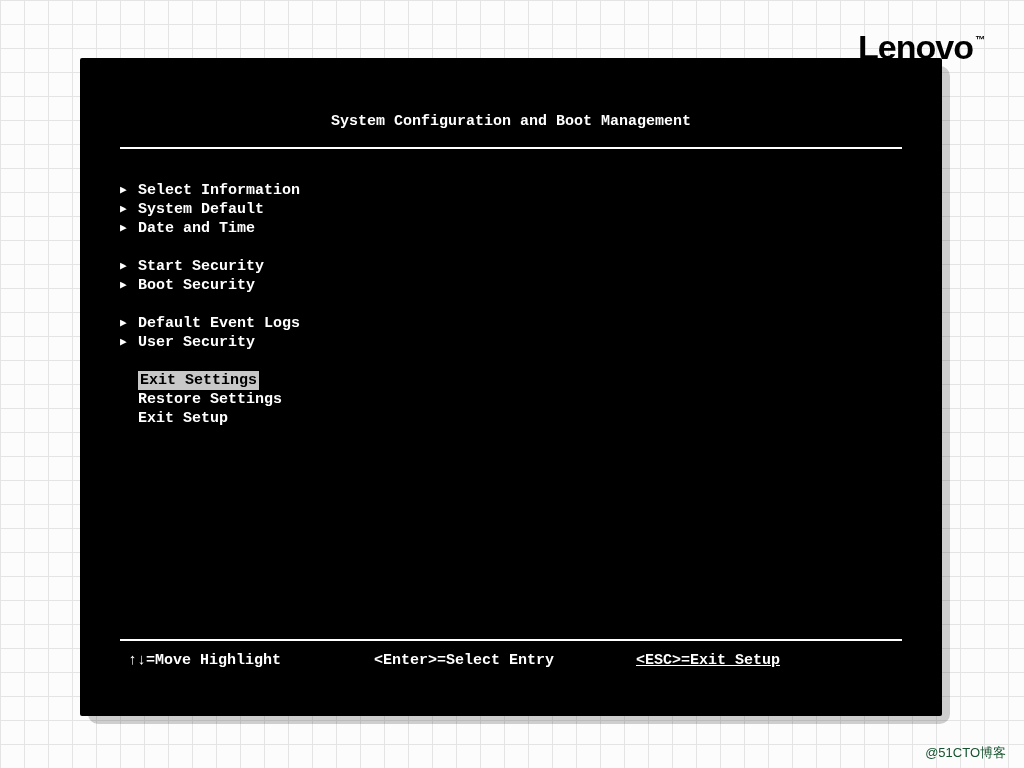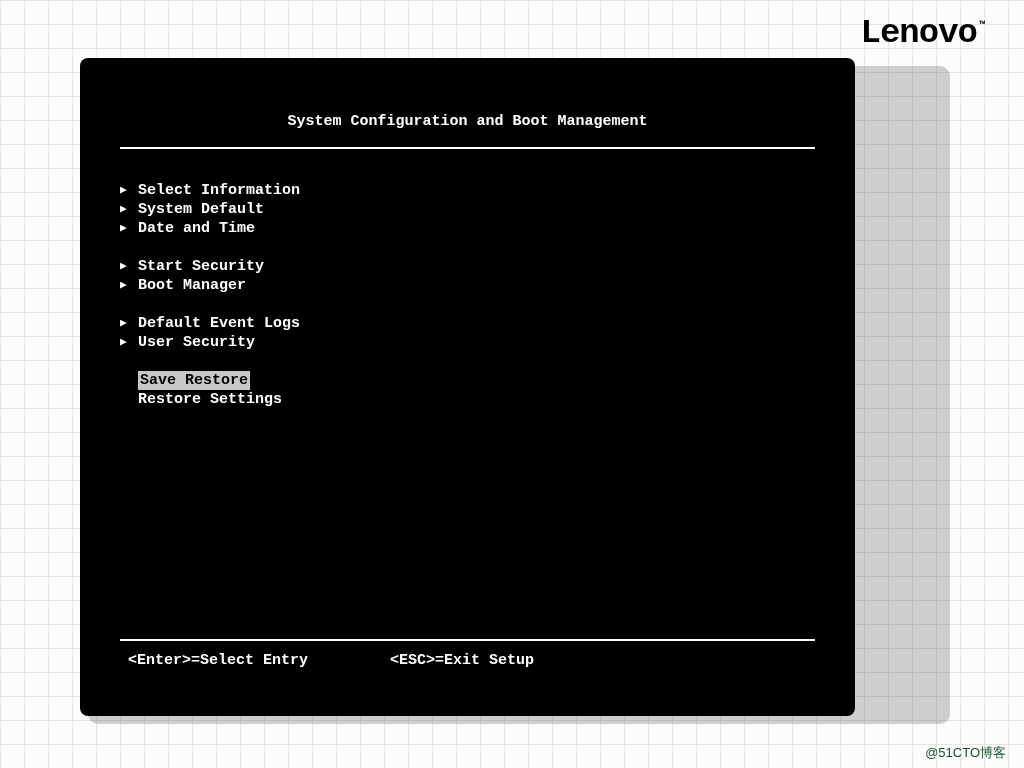--- a/index.html
+++ b/index.html
@@ -24,23 +24,23 @@
       100% 24px,
       48px 48px,
       48px 48px;
     background-position:
       0 0,
       0 0,
       24px 24px;
   }
   .brand {
     position: absolute;
-    top: 14px;
+    top: 28px;
     right: 42px;
-    font-family: Liberation Mono, monospace;
+    font-family: Liberation Sans, sans-serif;
     font-weight: 900;
     font-size: 34px;
     letter-spacing: -1px;
     color: #000;
     text-align: right;
   }
   .brand .tm {
     font-size: 10px;
     vertical-align: top;
     position: relative;
@@ -63,24 +63,24 @@
     top: 66px;
     width: 862px;
     height: 658px;
     background: rgba(0,0,0,0.18);
     border-radius: 10px;
   }
   .panel {
     position: absolute;
     left: 80px;
     top: 58px;
-    width: 775px;
+    width: 862px;
     height: 658px;
     background: #000;
-    border-radius: 8px;
+    border-radius: 2px;
     color: #fff;
     font-size: 15px;
     line-height: 19px;
     font-weight: 600;
   }
   .title {
     text-align: center;
     padding-top: 54px;
     padding-bottom: 10px;
     font-size: 15px;
@@ -131,21 +131,21 @@
     right: 40px;
   }
   .footer-row {
     display: flex;
     padding: 10px 8px 0 8px;
     font-weight: 700;
   }
   .footer-row > div { white-space: pre; }
   .fk1 { flex: 0 0 246px; }
   .fk2 { flex: 0 0 262px; }
-  .fk3 { flex: 1; }
+  .fk3 { flex: 1; text-decoration: underline; }
   .footer .rule { margin: 0; }
 </style>
 </head>
 <body>
 
 <div class="wallpaper"></div>
 
 <div class="brand">
   <span>Lenovo</span><span class="tm">™</span>
 </div>
@@ -158,35 +158,37 @@
 
   <div class="content">
     <div class="menu" id="menu">
         <div class="menu-group">
           <div class="menu-item"><span class="arrow">▶</span><span>Select Information</span></div>
           <div class="menu-item"><span class="arrow">▶</span><span>System Default</span></div>
           <div class="menu-item"><span class="arrow">▶</span><span>Date and Time</span></div>
         </div>
         <div class="menu-group">
           <div class="menu-item"><span class="arrow">▶</span><span>Start Security</span></div>
-          <div class="menu-item"><span class="arrow">▶</span><span>Boot Manager</span></div>
+          <div class="menu-item"><span class="arrow">▶</span><span>Boot Security</span></div>
         </div>
         <div class="menu-group">
           <div class="menu-item"><span class="arrow">▶</span><span>Default Event Logs</span></div>
           <div class="menu-item"><span class="arrow">▶</span><span>User Security</span></div>
         </div>
         <div class="menu-group">
-          <div class="menu-item"><span class="noarrow"></span><span class="selected">Save Restore</span></div>
+          <div class="menu-item"><span class="noarrow"></span><span class="selected">Exit Settings</span></div>
           <div class="menu-item"><span class="noarrow"></span><span>Restore Settings</span></div>
+          <div class="menu-item"><span class="noarrow"></span><span>Exit Setup</span></div>
         </div>
       </div>
   </div>
 
   <div class="footer">
     <div class="rule"></div>
     <div class="footer-row">
+      <div class="fk1">↑↓=Move Highlight</div>
       <div class="fk2">&lt;Enter&gt;=Select Entry</div>
       <div class="fk3">&lt;ESC&gt;=Exit Setup</div>
     </div>
   </div>
 </div>
 
 <div class="watermark">@51CTO博客</div>
 
 </body></html>

